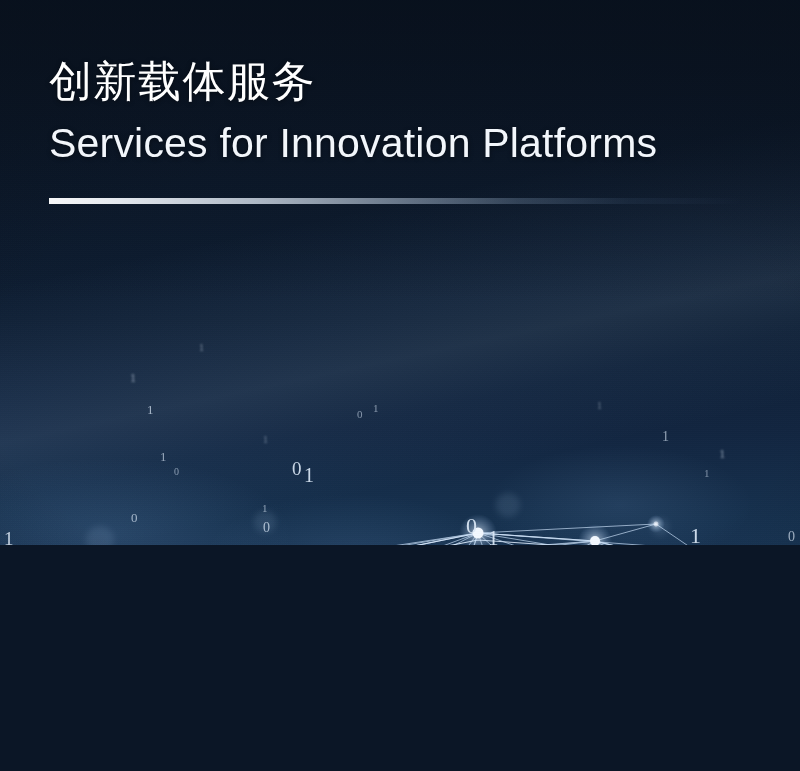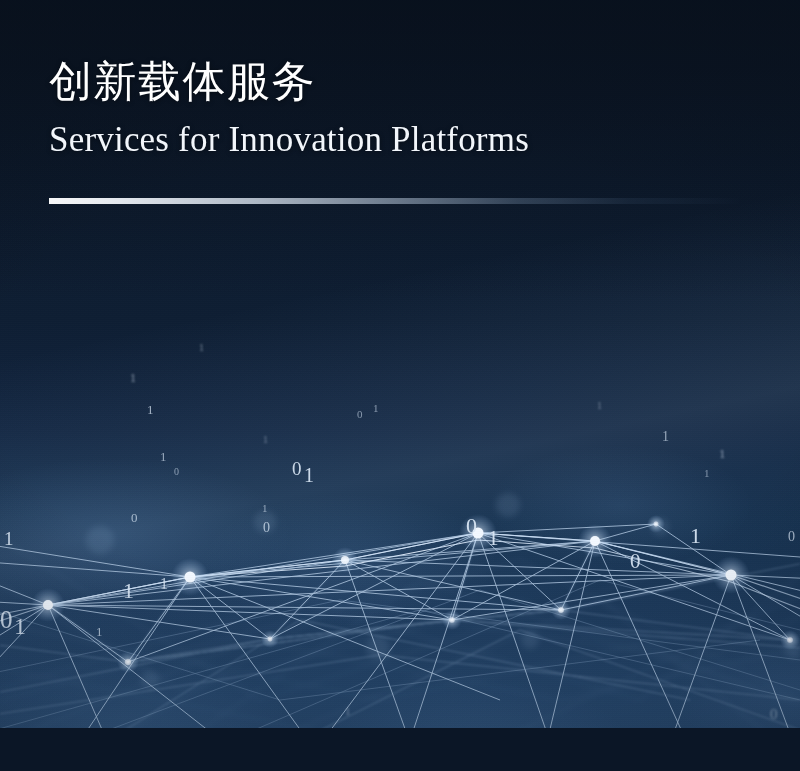--- a/index.html
+++ b/index.html
@@ -8,21 +8,21 @@
     padding: 0;
     background: #0b1626;
   }
   body {
     font-family: "Liberation Sans", "DejaVu Sans", sans-serif;
   }
 
   #banner {
     position: relative;
     width: 800px;
-    height: 728px;
+    height: 545px;
     overflow: hidden;
     background: #0d1b2e;
   }
 
   
   .bg-layer {
     position: absolute;
     inset: 0;
     pointer-events: none;
   }
@@ -121,26 +121,26 @@
     font-size: 43px;
     font-weight: 400;
     letter-spacing: 1.5px;
     line-height: 1.18;
     text-shadow: 0 1px 5px rgba(0,0,0,0.45);
     font-family: "DejaVu Sans", "Liberation Sans", sans-serif;
   }
   #title-en {
     margin: 14px 0 0 0;
     color: #f2f6fb;
-    font-size: 35px;
+    font-size: 41px;
     font-weight: 400;
     letter-spacing: 0.2px;
     line-height: 1.1;
     text-shadow: 0 1px 5px rgba(0,0,0,0.45);
-    font-family: Liberation Serif, serif;
+    font-family: Liberation Sans, sans-serif;
   }
   #divider {
     position: absolute;
     left: 49px;
     top: 198px;
     width: 690px;
     height: 6px;
     background: linear-gradient(to right,
       rgba(255,255,255,0.97) 0%,
       rgba(243,247,252,0.93) 10%,

